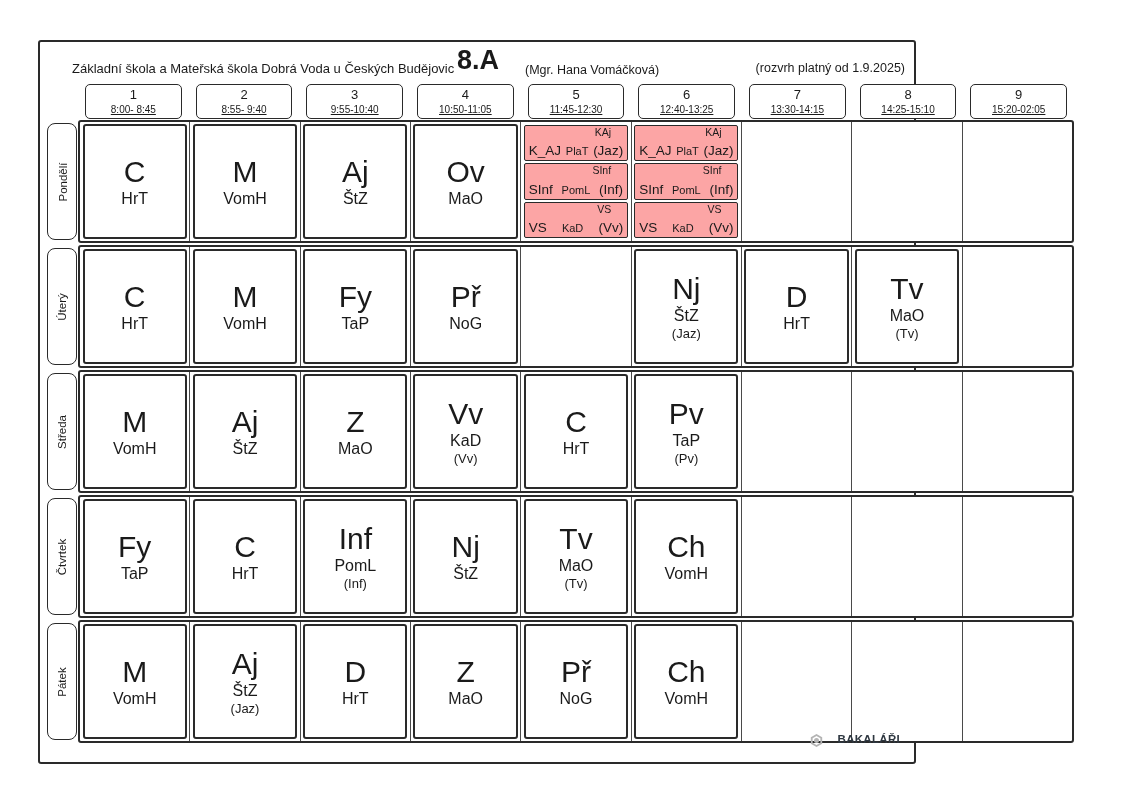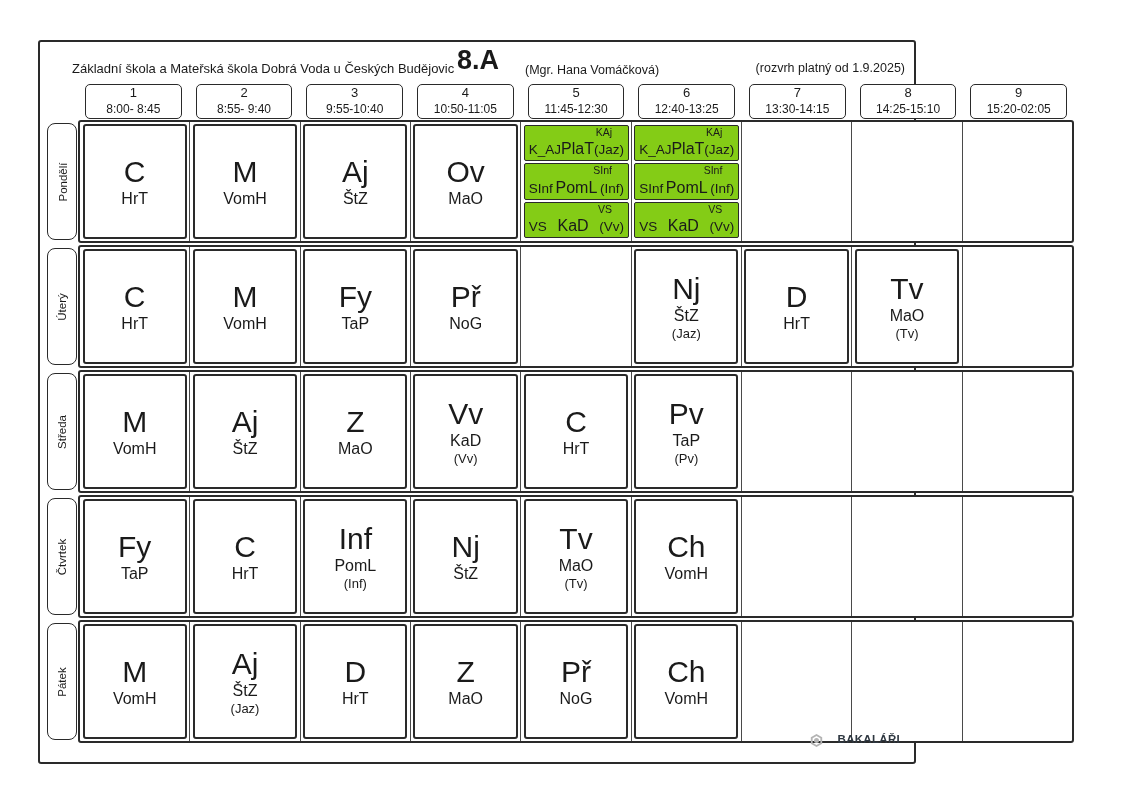--- a/index.html
+++ b/index.html
@@ -11,43 +11,43 @@
   .school{position:absolute;left:32px;top:19px;font-size:13px;white-space:nowrap;}
   .cls{position:absolute;left:417px;top:3px;font-size:27px;font-weight:bold;}
   .tchr{position:absolute;left:485px;top:21px;font-size:12.5px;text-align:center;}
   .valid{position:absolute;right:9px;top:19px;font-size:12.5px;}
   
   .period-row{position:absolute;left:38px;top:42px;width:996px;height:35px;display:flex;}
   .period-box{flex:1 1 0;margin:0 7px;border:1.4px solid #2a2a2a;border-radius:5px;
               display:flex;flex-direction:column;align-items:center;justify-content:center;
               line-height:1.3;background:#fff;}
   .p-num{font-size:13px;}
-  .p-time{font-size:12px;}
+  .p-time{font-size:10px;text-decoration:underline;}
   
   .day-row{position:absolute;left:38px;width:996px;height:123px;border:2px solid #2a2a2a;
            border-radius:3px;display:flex;box-sizing:border-box;background:#fff;}
   .day-tab{position:absolute;left:7px;width:30px;height:117px;border:1.4px solid #2a2a2a;
            border-radius:8px;display:flex;align-items:center;justify-content:center;
            box-sizing:border-box;background:#fff;}
   .day-tab span{transform:rotate(-90deg);font-size:11.5px;white-space:nowrap;}
   .cell{flex:1 1 0;border-right:1px solid #4a4a4a;display:flex;box-sizing:border-box;min-width:0;}
   .cell:last-child{border-right:none;}
   .lesson{flex:1;margin:2px 2.5px;border:2px solid #2a2a2a;border-radius:3px;background:#fff;
           display:flex;flex-direction:column;align-items:center;justify-content:center;gap:1px;}
   .subject{font-size:30px;line-height:1.1;}
   .teacher{font-size:16px;line-height:1.2;}
   .room{font-size:13px;line-height:1.2;}
   
   .split{flex:1;margin:2px 2.5px;display:flex;flex-direction:column;}
   .sub{flex:1;border:1.5px solid #2a2a2a;border-radius:2px;margin:1px 0;padding:1px 4px 2px;
-       display:flex;flex-direction:column;justify-content:space-between;box-sizing:border-box;background:#84cc16;}
+       display:flex;flex-direction:column;justify-content:space-between;box-sizing:border-box;background:#fca5a5;}
   .sub-tag{align-self:flex-end;font-size:10.5px;line-height:1.1;padding-right:12px;}
   .sub-main{display:flex;justify-content:space-between;align-items:baseline;text-align:right;}
   .sub-group{font-size:13.5px;}
-  .sub-teacher{font-size:16px;}
+  .sub-teacher{font-size:11px;}
   .sub-room{font-size:13.5px;}
   
   .logo{position:absolute;right:14px;bottom:14px;display:flex;align-items:flex-start;gap:14px;}
   .logo-text{font-size:11.5px;font-weight:bold;color:#2e3740;letter-spacing:0.3px;}
 </style>
 </head>
 <body>
 
 <div id="page">
   <div class="outer">

